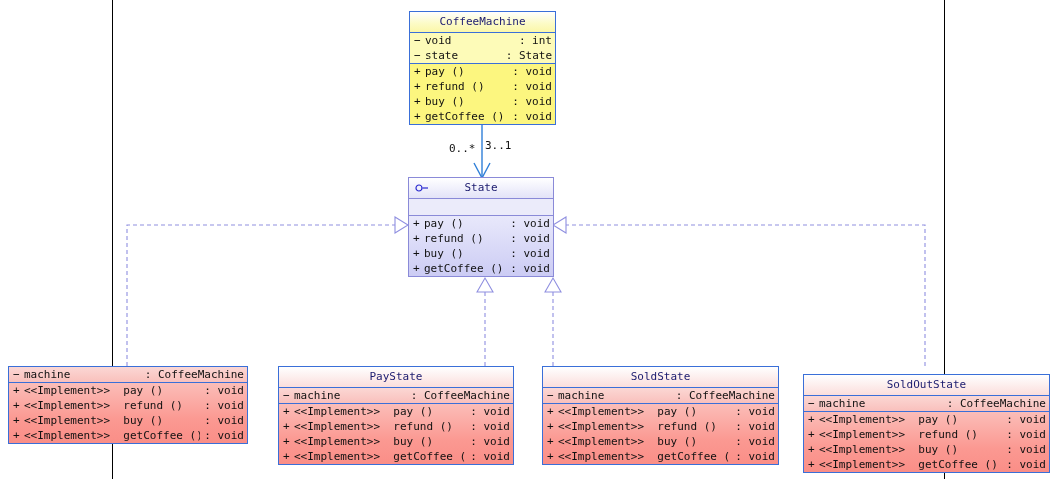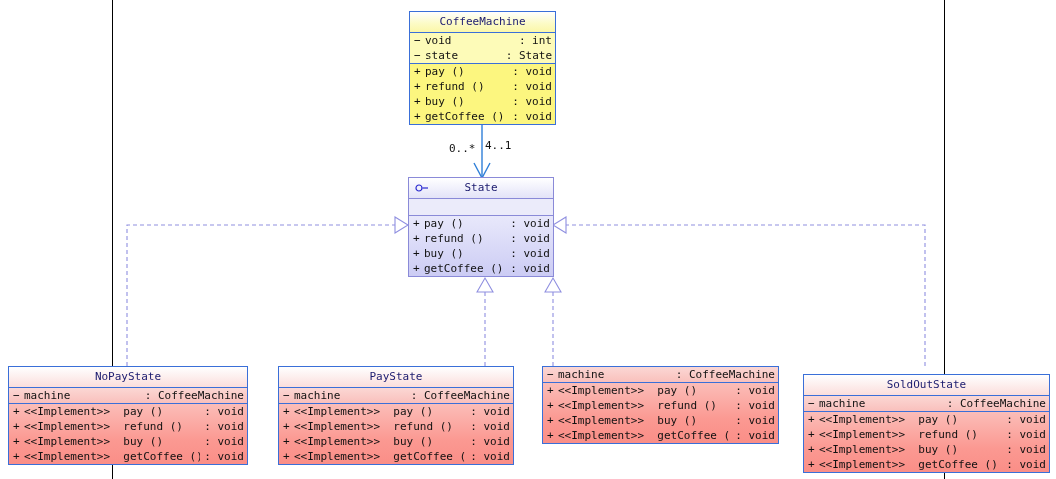--- a/index.html
+++ b/index.html
@@ -169,21 +169,21 @@
       <path d="M 477 292 L 485 278 L 493 292 Z" fill="#ffffff" stroke="#8f8fe0" stroke-width="1.1"></path>
     </g>
 
     <g>
       <line x1="553" y1="366" x2="553" y2="292" stroke="#8f8fe0" stroke-width="1.1" stroke-dasharray="4,3"></line>
       <path d="M 545 292 L 553 278 L 561 292 Z" fill="#ffffff" stroke="#8f8fe0" stroke-width="1.1"></path>
     </g>
   </svg>
 
   <div class="mult-label" style="left:449px; top:142px;">0..*</div>
-  <div class="mult-label" style="left:485px; top:139px;">4..1</div>
+  <div class="mult-label" style="left:485px; top:139px;">3..1</div>
 
   <div class="uml-class theme-yellow" style="left:409px; top:11px; width:147px;">
     <div class="sec title-row">CoffeeMachine</div>
     <div class="sec sec-attrs">
       <div class="attr-row">
         <span class="vis">−</span>
         <span class="member-name">void</span>
         <span class="member-type">: int</span>
       </div>
       <div class="attr-row">
@@ -243,21 +243,20 @@
       </div>
       <div class="op-row">
         <span class="vis">+</span>
         <span class="member-name">getCoffee ()</span>
         <span class="member-type">: void</span>
       </div>
     </div>
   </div>
 
   <div class="uml-class theme-pink" style="left:8px; top:366px; width:240px;">
-    <div class="sec title-row">NoPayState</div>
     <div class="sec sec-attrs">
       <div class="attr-row">
         <span class="vis">−</span>
         <span class="member-name">machine</span>
         <span class="member-type">: CoffeeMachine</span>
       </div>
     </div>
     <div class="sec sec-ops">
       <div class="op-row">
         <span class="vis">+</span>
@@ -309,20 +308,21 @@
       </div>
       <div class="op-row">
         <span class="vis">+</span>
         <span class="member-name">&lt;&lt;Implement&gt;&gt;  getCoffee ()</span>
         <span class="member-type">: void</span>
       </div>
     </div>
   </div>
 
   <div class="uml-class theme-pink" style="left:542px; top:366px; width:237px;">
+    <div class="sec title-row">SoldState</div>
     <div class="sec sec-attrs">
       <div class="attr-row">
         <span class="vis">−</span>
         <span class="member-name">machine</span>
         <span class="member-type">: CoffeeMachine</span>
       </div>
     </div>
     <div class="sec sec-ops">
       <div class="op-row">
         <span class="vis">+</span>

